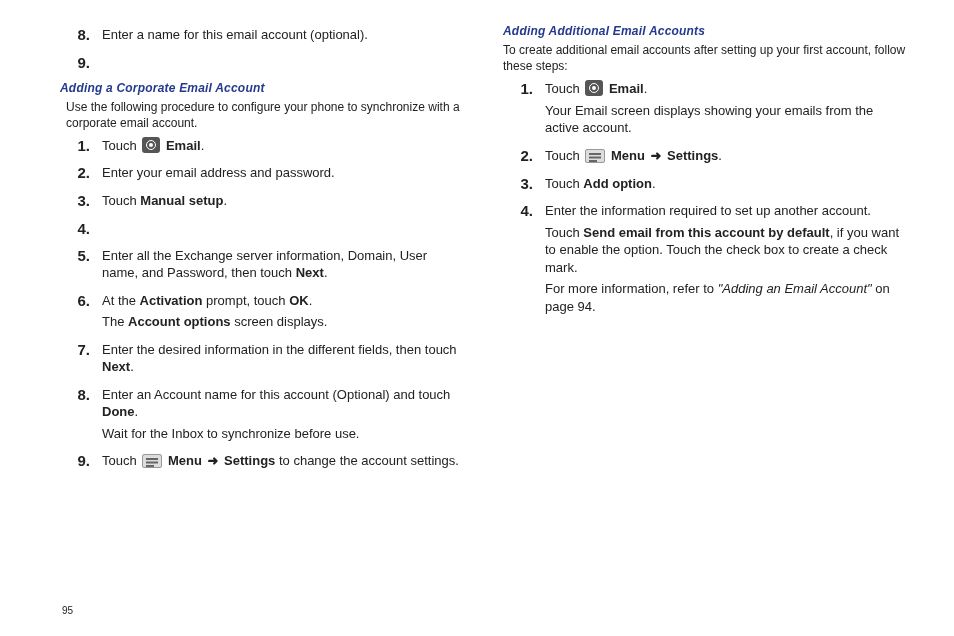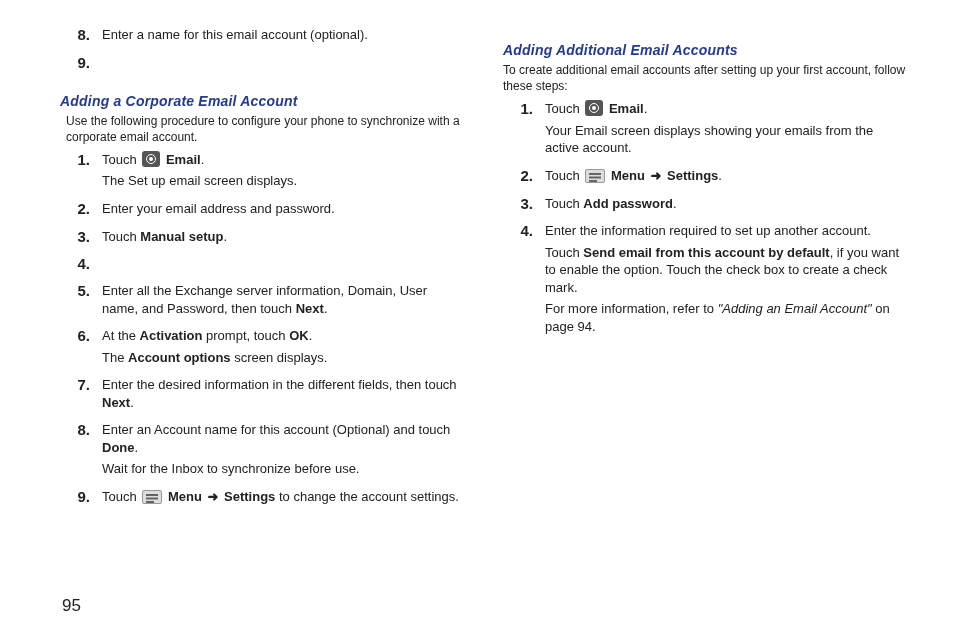--- a/index.html
+++ b/index.html
@@ -17,22 +17,22 @@
     padding: 20px 48px 10px 60px;
   }
   .col {
     flex: 1;
     min-width: 0;
   }
   .section-head {
     color: #243a8e;
     font-weight: bold;
     font-style: italic;
-    font-size: 14px;
-    margin: 22px 0 4px 0;
+    font-size: 12px;
+    margin: 4px 0 4px 0;
     letter-spacing: 0.2px;
   }
   .body-text {
     margin: 0 0 6px 6px;
     line-height: 1.35;
     font-size: 12px;
     color: #222;
     font-family: Arial, Helvetica, sans-serif;
   }
   ol.steps {
@@ -106,21 +106,21 @@
     height: 1.5px;
     background: #666;
   }
   .icon-menu::before { top: 3px; box-shadow: 0 3.5px 0 #666; }
   .icon-menu::after { top: 10px; width: 8px; right: auto; }
   .arrow { font-weight: bold; padding: 0 2px; }
   .page-num {
     position: absolute;
     left: 62px;
     bottom: 20px;
-    font-size: 17px;
+    font-size: 10px;
     color: #222;
   }
 </style>
 </head>
 <body>
 
 <div class="page">
   <div class="col">
     <ol class="steps">
         <li>
@@ -133,21 +133,20 @@
           <div class="num">9.</div>
         </li>
       </ol>
     <h3 class="section-head">Adding a Corporate Email Account</h3>
     <p class="body-text">Use the following procedure to configure your phone to synchronize with a corporate email account.</p>
     <ol class="steps">
         <li>
           <div class="num">1.</div>
           <div class="step-body">
             <p>Touch <span class="icon icon-email"></span> <span class="b">Email</span>.</p>
-            <p class="sub">The Set up email screen displays.</p>
           </div>
         </li>
         <li>
           <div class="num">2.</div>
           <div class="step-body">
             <p>Enter your email address and password.</p>
           </div>
         </li>
         <li>
           <div class="num">3.</div>
@@ -205,21 +204,21 @@
         </li>
         <li>
           <div class="num">2.</div>
           <div class="step-body">
             <p>Touch <span class="icon icon-menu"></span> <span class="b">Menu</span> <span class="arrow">➜</span> <span class="b">Settings</span>.</p>
           </div>
         </li>
         <li>
           <div class="num">3.</div>
           <div class="step-body">
-            <p>Touch <span class="b">Add password</span>.</p>
+            <p>Touch <span class="b">Add option</span>.</p>
           </div>
         </li>
         <li>
           <div class="num">4.</div>
           <div class="step-body">
             <p>Enter the information required to set up another account.</p>
             <p class="sub">Touch <span class="b">Send email from this account by default</span>, if you want to enable the option. Touch the check box to create a check mark.</p>
             <p class="sub">For more information, refer to <span class="i">"Adding an Email Account"</span>  on page 94.</p>
           </div>
         </li>

